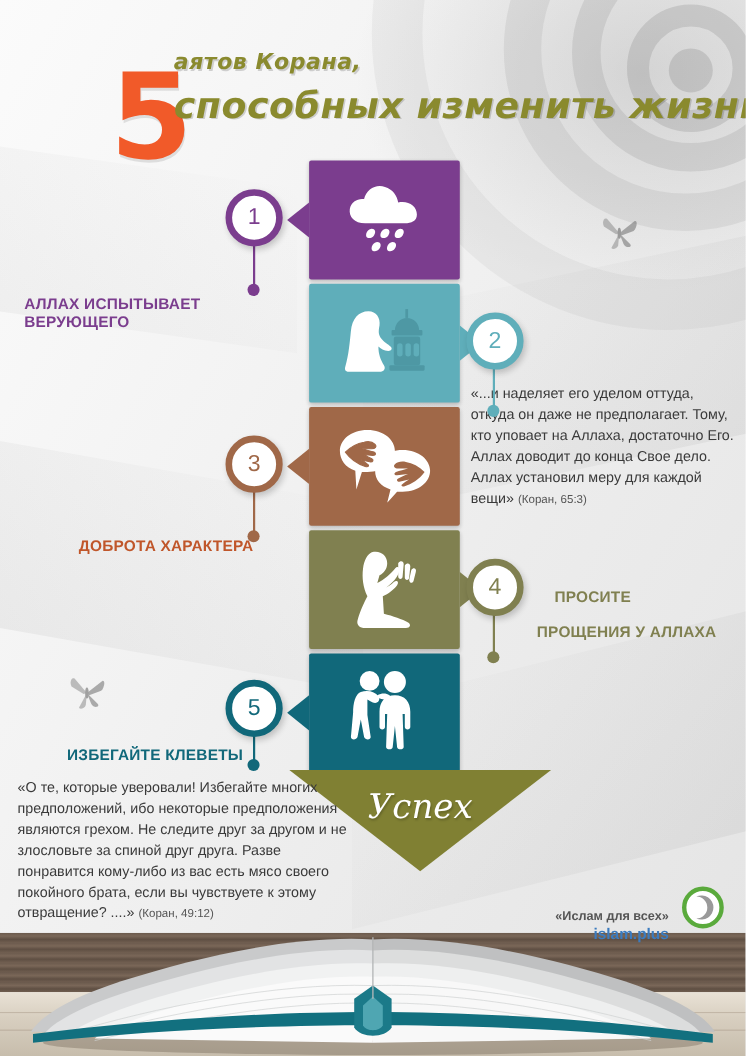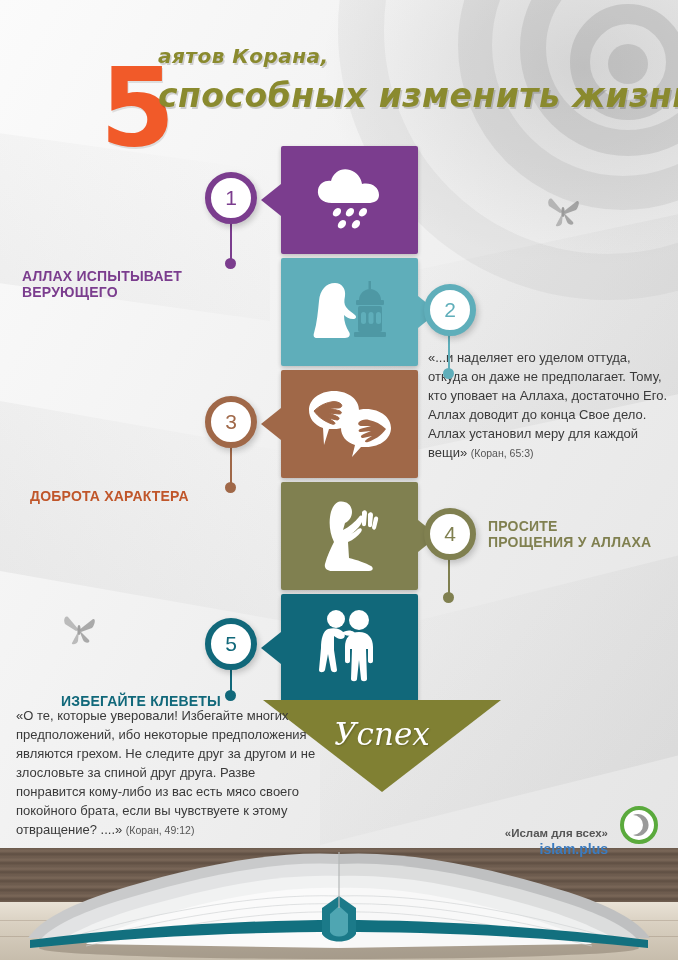--- a/index.html
+++ b/index.html
@@ -269,21 +269,21 @@
       </svg>
     </span>
   </div>
   <div class="stem" style="left:230px; top:446px; height:42px; background:#A06848;"></div>
   <div class="dot" style="left:225px; top:482px; background:#A06848;"></div>
   <div class="circ" style="left:205px; top:396px; border:6px solid #A06848; color:#A06848;">
     <span>3</span>
   </div>
 
   <div class="blk" style="left:30px; top:488px; width:242px;">
-    <h3 style="color:#C0562A; text-align:left;">ДОБРОТА ХАРАКТЕРА</h3>
+    <h3 style="color:#C0562A; text-align:center;">ДОБРОТА ХАРАКТЕРА</h3>
   </div>
 
   <div class="panel" style="top:482px; background:#808050;">
     <div class="notch right" style="border-left:20px solid #808050;"></div>
     <span class="ico">
       <svg width="76" height="76" viewBox="0 0 76 76">
         <g fill="#ffffff">
           <path d="M26 6 c8 -2 14 3 14 10 c0 5 -3 9 -7 11 l-2 7 c6 -3 12 -8 16 -13
                    c2 -3 5 -1 4 2 c-1 5 -6 11 -12 15 c2 -1 5 -3 7 -5 c3 -2 5 0 3 3 c-3 4 -8 8 -13 10
                    l1 16 c8 2 17 5 22 8 c3 2 2 5 -2 5 H20 c-5 0 -8 -3 -7 -7 c2 -8 6 -16 9 -22
@@ -295,21 +295,21 @@
       </svg>
     </span>
   </div>
   <div class="stem" style="left:448px; top:557px; height:42px; background:#808050;"></div>
   <div class="dot" style="left:443px; top:592px; background:#808050;"></div>
   <div class="circ" style="left:424px; top:508px; border:6px solid #808050; color:#808050;">
     <span>4</span>
   </div>
 
   <div class="blk" style="left:488px; top:518px; width:184px;">
-    <h3 style="color:#808050; margin:0;">ПРОСИТЕ</h3>
+    <h3 style="color:#808050; margin:16px;">ПРОСИТЕ</h3>
     <h3 style="color:#808050; margin:0;">ПРОЩЕНИЯ У АЛЛАХА</h3>
   </div>
 
   <div class="panel" style="top:594px; background:#11687A;">
     <div class="notch left" style="border-right:20px solid #11687A;"></div>
     <span class="ico">
       <svg width="76" height="76" viewBox="0 0 76 76">
         <g fill="#ffffff">
           <circle cx="24" cy="11" r="9"></circle>
           <path d="M16 21 c7 -2 13 0 16 4 c2 3 0 6 -3 6 c-3 0 -5 -2 -7 -3 l0 14 l3 20 c0 3 -5 3 -6 0
@@ -321,21 +321,21 @@
         </g>
       </svg>
     </span>
   </div>
   <div class="stem" style="left:230px; top:668px; height:28px; background:#11687A;"></div>
   <div class="dot" style="left:225px; top:690px; background:#11687A;"></div>
   <div class="circ" style="left:205px; top:618px; border:6px solid #11687A; color:#11687A;">
     <span>5</span>
   </div>
 
-  <div class="blk" style="left:16px; top:678px; width:250px;margin-top:15px;">
+  <div class="blk" style="left:16px; top:678px; width:250px;">
     <h3 style="color:#11687A; text-align:center;">ИЗБЕГАЙТЕ КЛЕВЕТЫ</h3>
   </div>
   <div class="blk" style="left:16px; top:706px; width:300px; z-index:8;">
     <p><span>«О те, которые уверовали! Избегайте многих предположений, ибо некоторые предположения являются грехом. Не следите друг за другом и не злословьте за спиной друг друга. Разве понравится кому-либо из вас есть мясо своего покойного брата, если вы чувствуете к этому отвращение? ....»</span>
        <span class="ref">(Коран, 49:12)</span></p>
   </div>
 
   <div class="tri"></div>
   <div class="tri-label">Успех</div>
 

